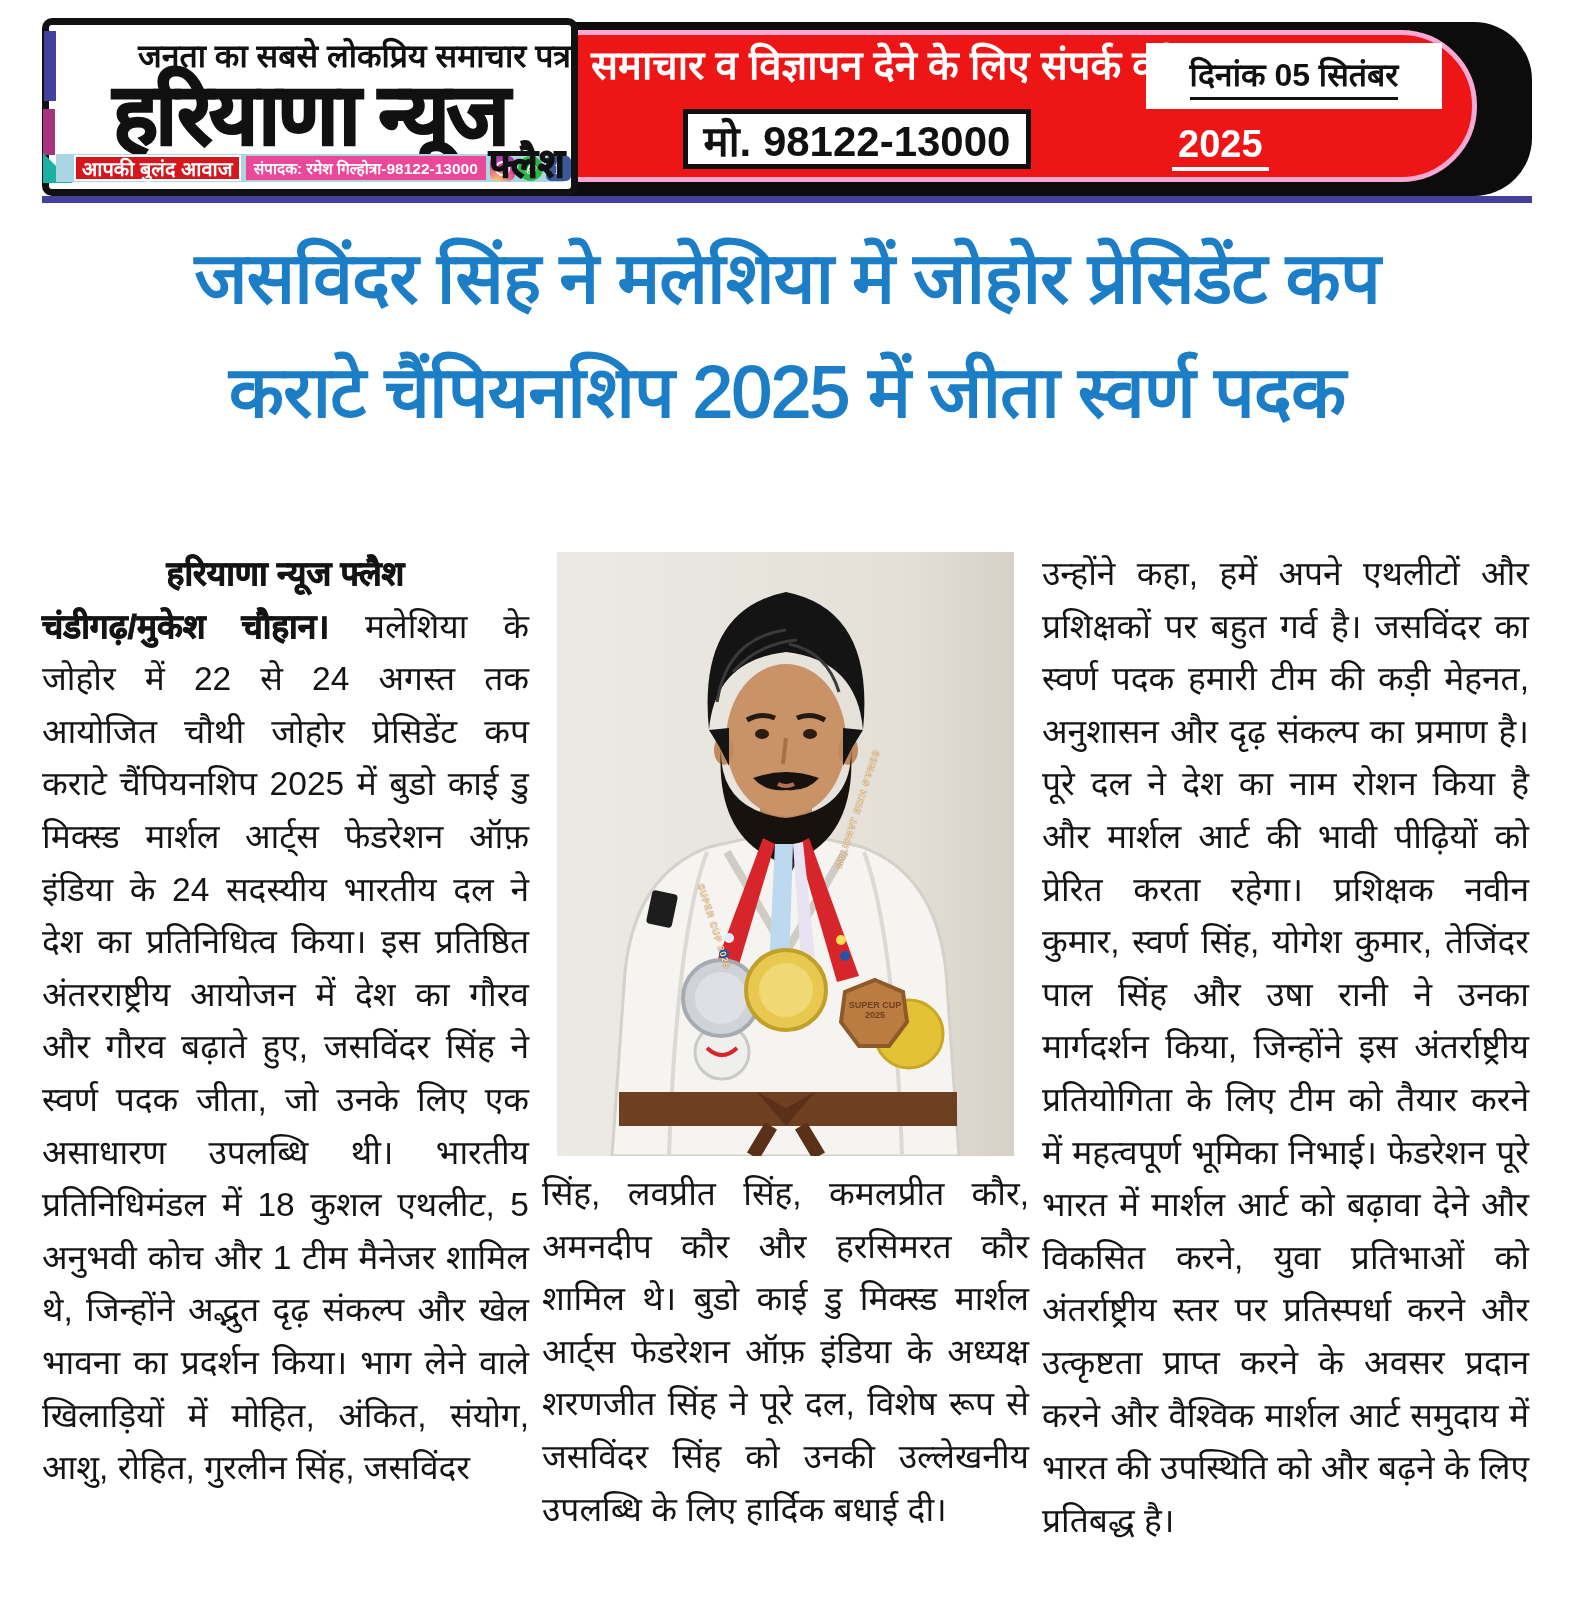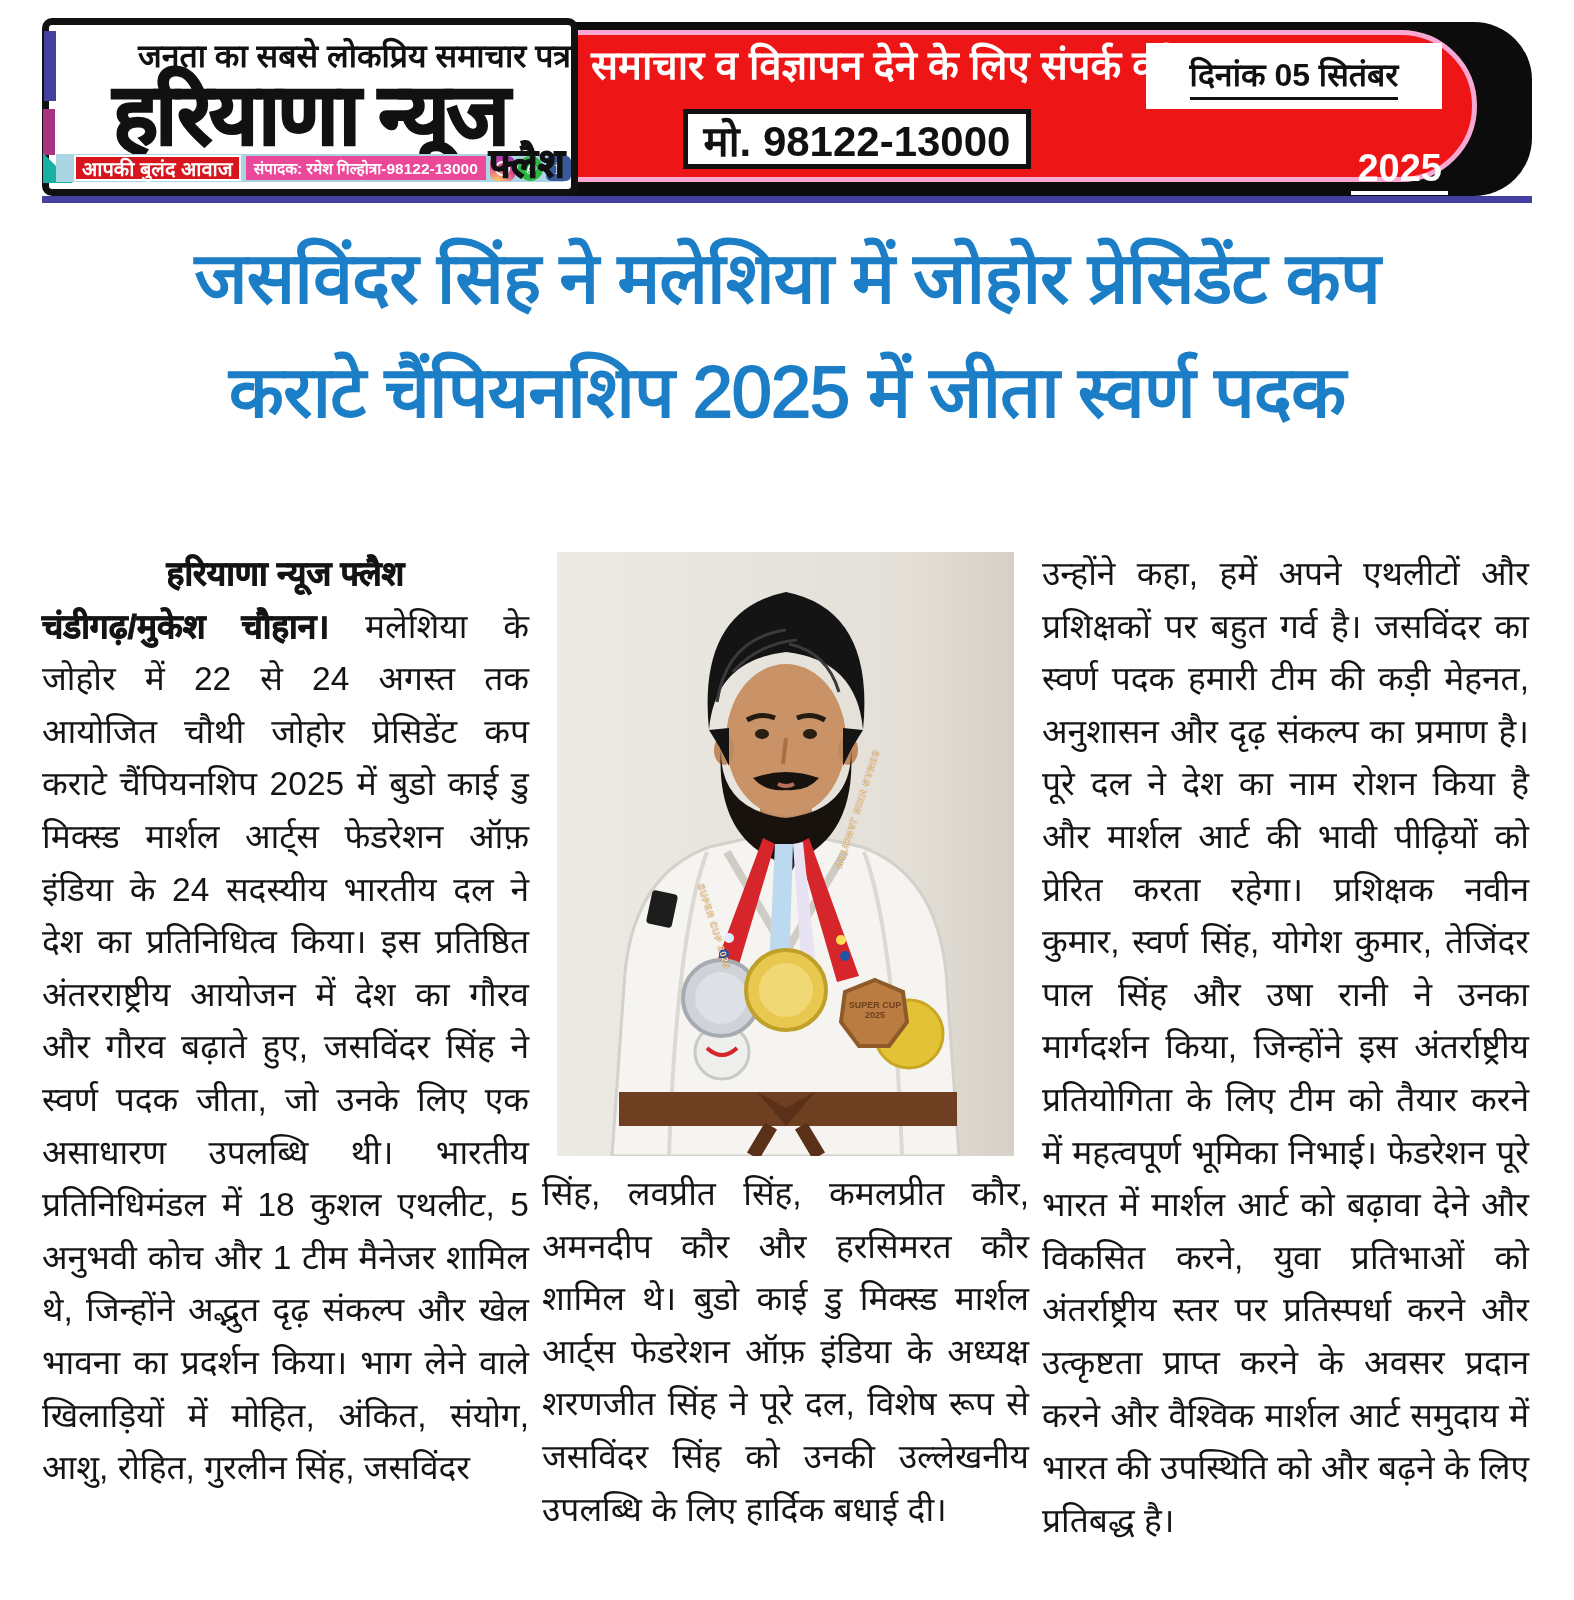--- a/index.html
+++ b/index.html
@@ -15,21 +15,21 @@
   .red-banner{position:absolute;left:530px;top:12px;width:905px;height:152px;background:#ee1517;
     border:5px solid #f9a8d4;border-radius:0 76px 76px 0;box-sizing:border-box;}
   .contact-text{position:absolute;left:14px;top:8px;width:600px;color:#fff;font-weight:bold;
     font-size:40px;line-height:1.1;white-space:nowrap;}
   .phone-box{position:absolute;left:106px;top:74px;width:348px;height:60px;background:#fff;
     border:5px solid #111;display:flex;align-items:center;justify-content:center;
     font-size:42px;font-weight:bold;color:#111;box-sizing:border-box;}
   .date-box{position:absolute;right:30px;top:8px;width:296px;height:66px;background:#fff;
     display:flex;align-items:center;justify-content:center;}
   .date-text{font-size:32px;font-weight:bold;color:#111;border-bottom:3px solid #111;padding-bottom:2px;white-space:nowrap;}
-  .year-text{position:absolute;right:24px;top:88px;width:256px;text-align:right;margin-top:24px;}
+  .year-text{position:absolute;right:44px;top:88px;width:256px;text-align:left;}
   .year-text span{font-size:38px;font-weight:bold;color:#fff;border-bottom:4px solid #fff;padding:0 6px 2px;}
   
   .masthead{position:absolute;left:0;top:0;width:536px;height:178px;background:#fff;
     border:7px solid #111;border-radius:10px;box-sizing:border-box;z-index:3;}
   .accent{position:absolute;z-index:-1;}
   .acc-blue{left:-5px;top:6px;width:12px;height:70px;background:#4340a0;}
   .acc-mag{left:-6px;top:84px;width:12px;height:46px;background:#a8347f;}
   .acc-teal{left:-6px;bottom:6px;width:0;height:0;border-bottom:30px solid #19b1a4;border-right:30px solid transparent;}
   .tagline{margin-top:8px;text-align:right;font-size:32px;font-weight:bold;color:#111;white-space:nowrap;}
   .mast-title{margin-top:-4px;text-align:center;font-size:85px;font-weight:bold;letter-spacing:-3px;

